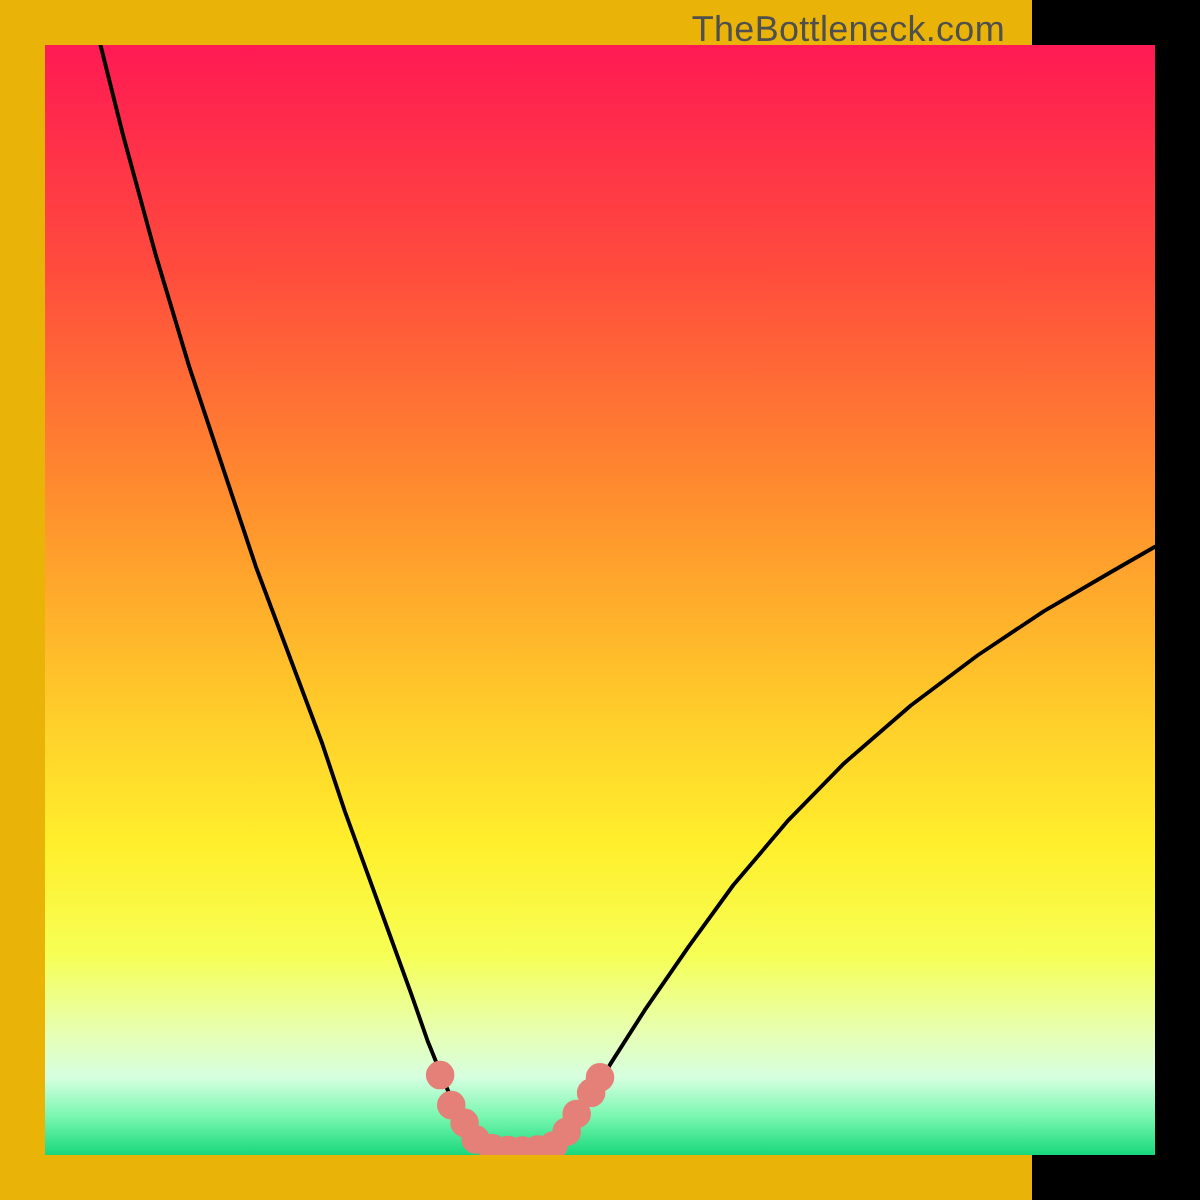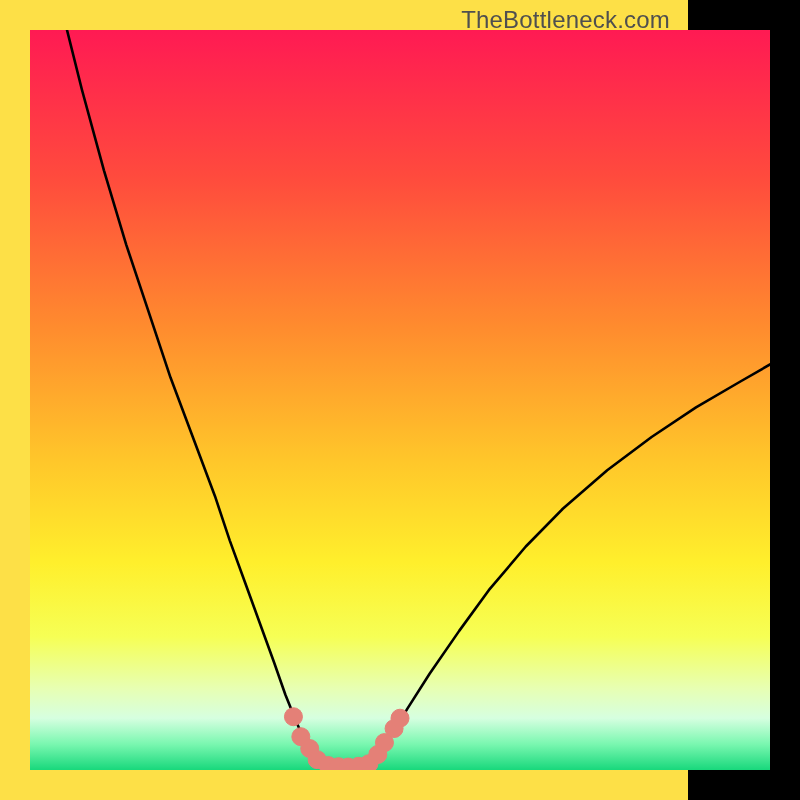--- a/index.html
+++ b/index.html
@@ -9,21 +9,21 @@
     height: 800px;
     background: #000;
     font-family: Arial, Helvetica, sans-serif;
   }
   .frame {
     position: absolute;
     left: 0;
     top: 0;
     width: 688px;
     height: 800px;
-    background: #fde047;
+    background: #eab308;
   }
   .plot {
     position: absolute;
     left: 30px;
     top: 30px;
     width: 740px;
     height: 740px;
     overflow: hidden;
   }
   .watermark {

